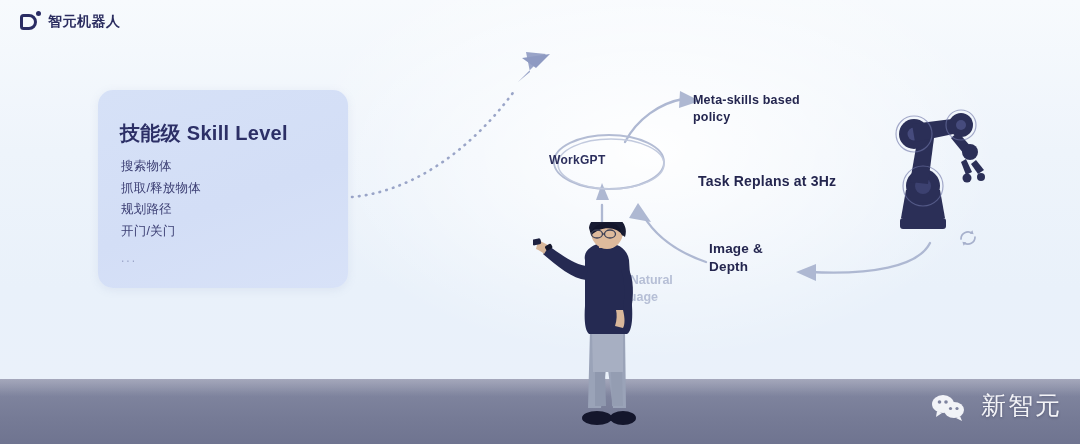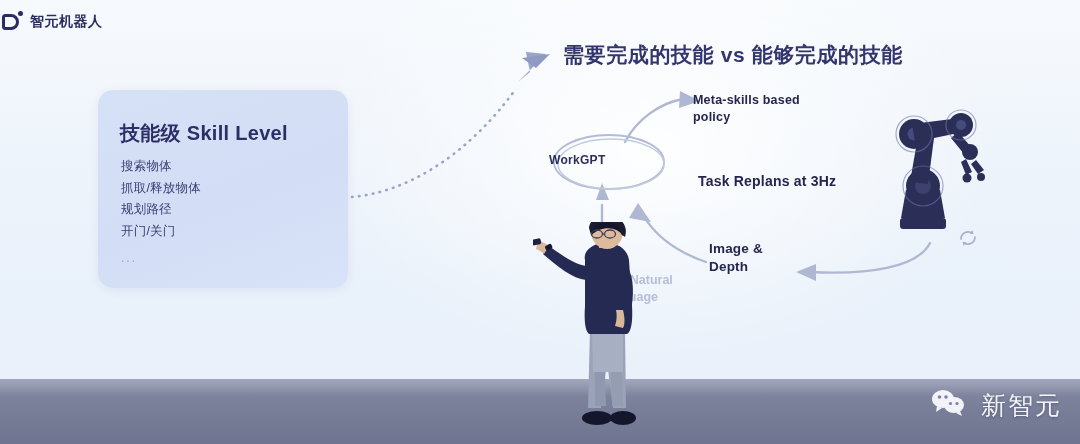--- a/index.html
+++ b/index.html
@@ -30,21 +30,21 @@
     position:absolute; left:0; top:379px; width:1080px; height:65px;
     background:linear-gradient(180deg,#8b8fa8 0%, #7f849e 22%, #767b96 60%, #6f7490 100%);
   }
   #floor-sheen {
     position:absolute; left:0; top:379px; width:1080px; height:18px;
     background:linear-gradient(180deg, rgba(255,255,255,.22), rgba(255,255,255,0));
   }
 
   
   #brand {
-    position:absolute; left:2px; top:11px;
+    position:absolute; left:20px; top:11px;
     display:flex; align-items:center; gap:7px;
     z-index:40;
   }
   #brand .mark { position:relative; width:21px; height:21px; }
   #brand .mark .d {
     position:absolute; left:0; top:3px; width:17px; height:16px;
     border:3.4px solid #2a2c63; border-radius:4px 9px 9px 4px;
     background:transparent;
   }
   #brand .mark .dot {
@@ -118,21 +118,21 @@
 
   
   #robot-arm { position:absolute; left:888px; top:100px; width:108px; height:135px; z-index:8; }
 
   
   #speaker { position:absolute; left:533px; top:222px; width:128px; height:222px; z-index:30; }
 
   
   #watermark {
     position:absolute; right:18px; bottom:22px;
-    display:flex; align-items:flex-start; gap:16px; z-index:50;
+    display:flex; align-items:flex-end; gap:16px; z-index:50;
     opacity:.93;
     margin-top:12px;
   }
   #watermark .wtext {
     font-size:25px; color:#fdfdff; letter-spacing:2px;
     text-shadow:0 1px 3px rgba(40,45,70,.45);
   }
 </style>
 </head>
 <body>
@@ -150,21 +150,20 @@
         <span class="dot"></span>
     </span>
     <span class="btext">智元机器人</span>
   </div>
 
   <svg id="title-arrow" viewBox="0 0 225 170">
     <path d="M2 165 C60 160 120 120 165 58" fill="none" stroke="#9aa5c8" stroke-width="2.6" stroke-linecap="round" stroke-dasharray="0.6 6.4"></path>
     <path d="M168 50 L196 22 L176 20 L180 40 Z" fill="#8e9ac2" opacity=".9"></path>
     <path d="M172 26 L200 22 L186 36 Z" fill="#8e9ac2"></path>
   </svg>
-  <div id="slide-title">需要完成的技能 vs 能够完成的技能</div>
 
   <div id="skill-card">
     <h2>技能级 Skill Level</h2>
     <ul id="skill-list">
       <li>搜索物体</li>
       <li>抓取/释放物体</li>
       <li>规划路径</li>
       <li>开门/关门</li>
       <li class="ellipsis">...</li>
     </ul>

